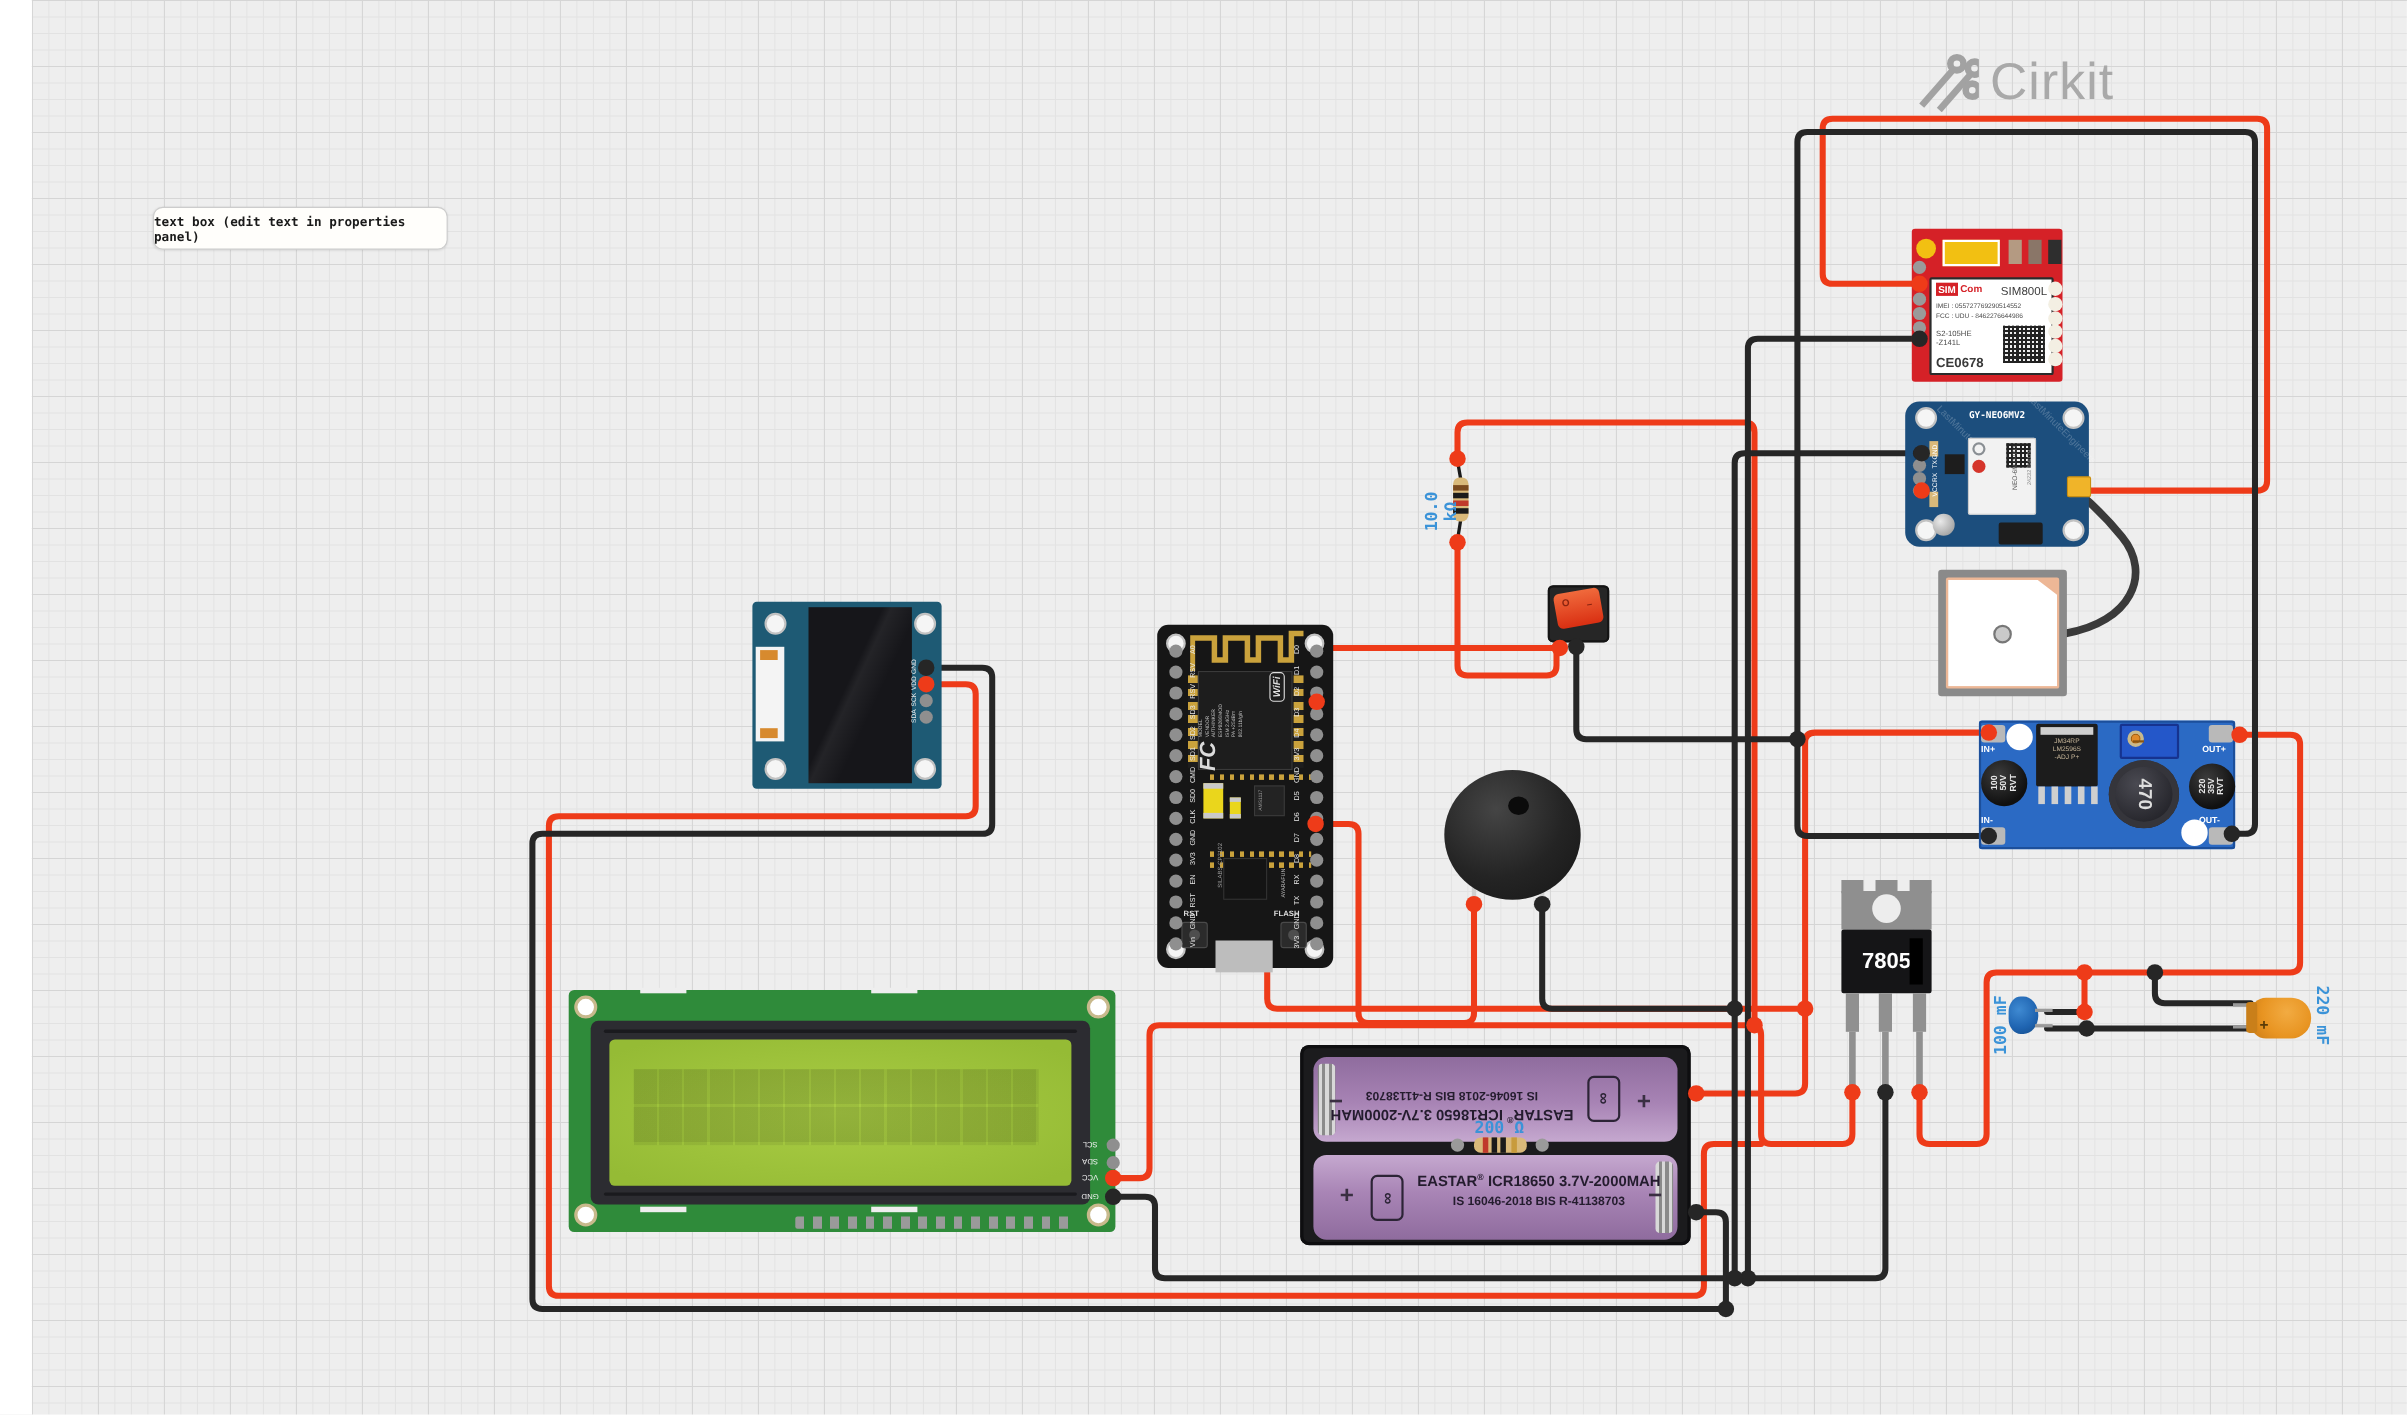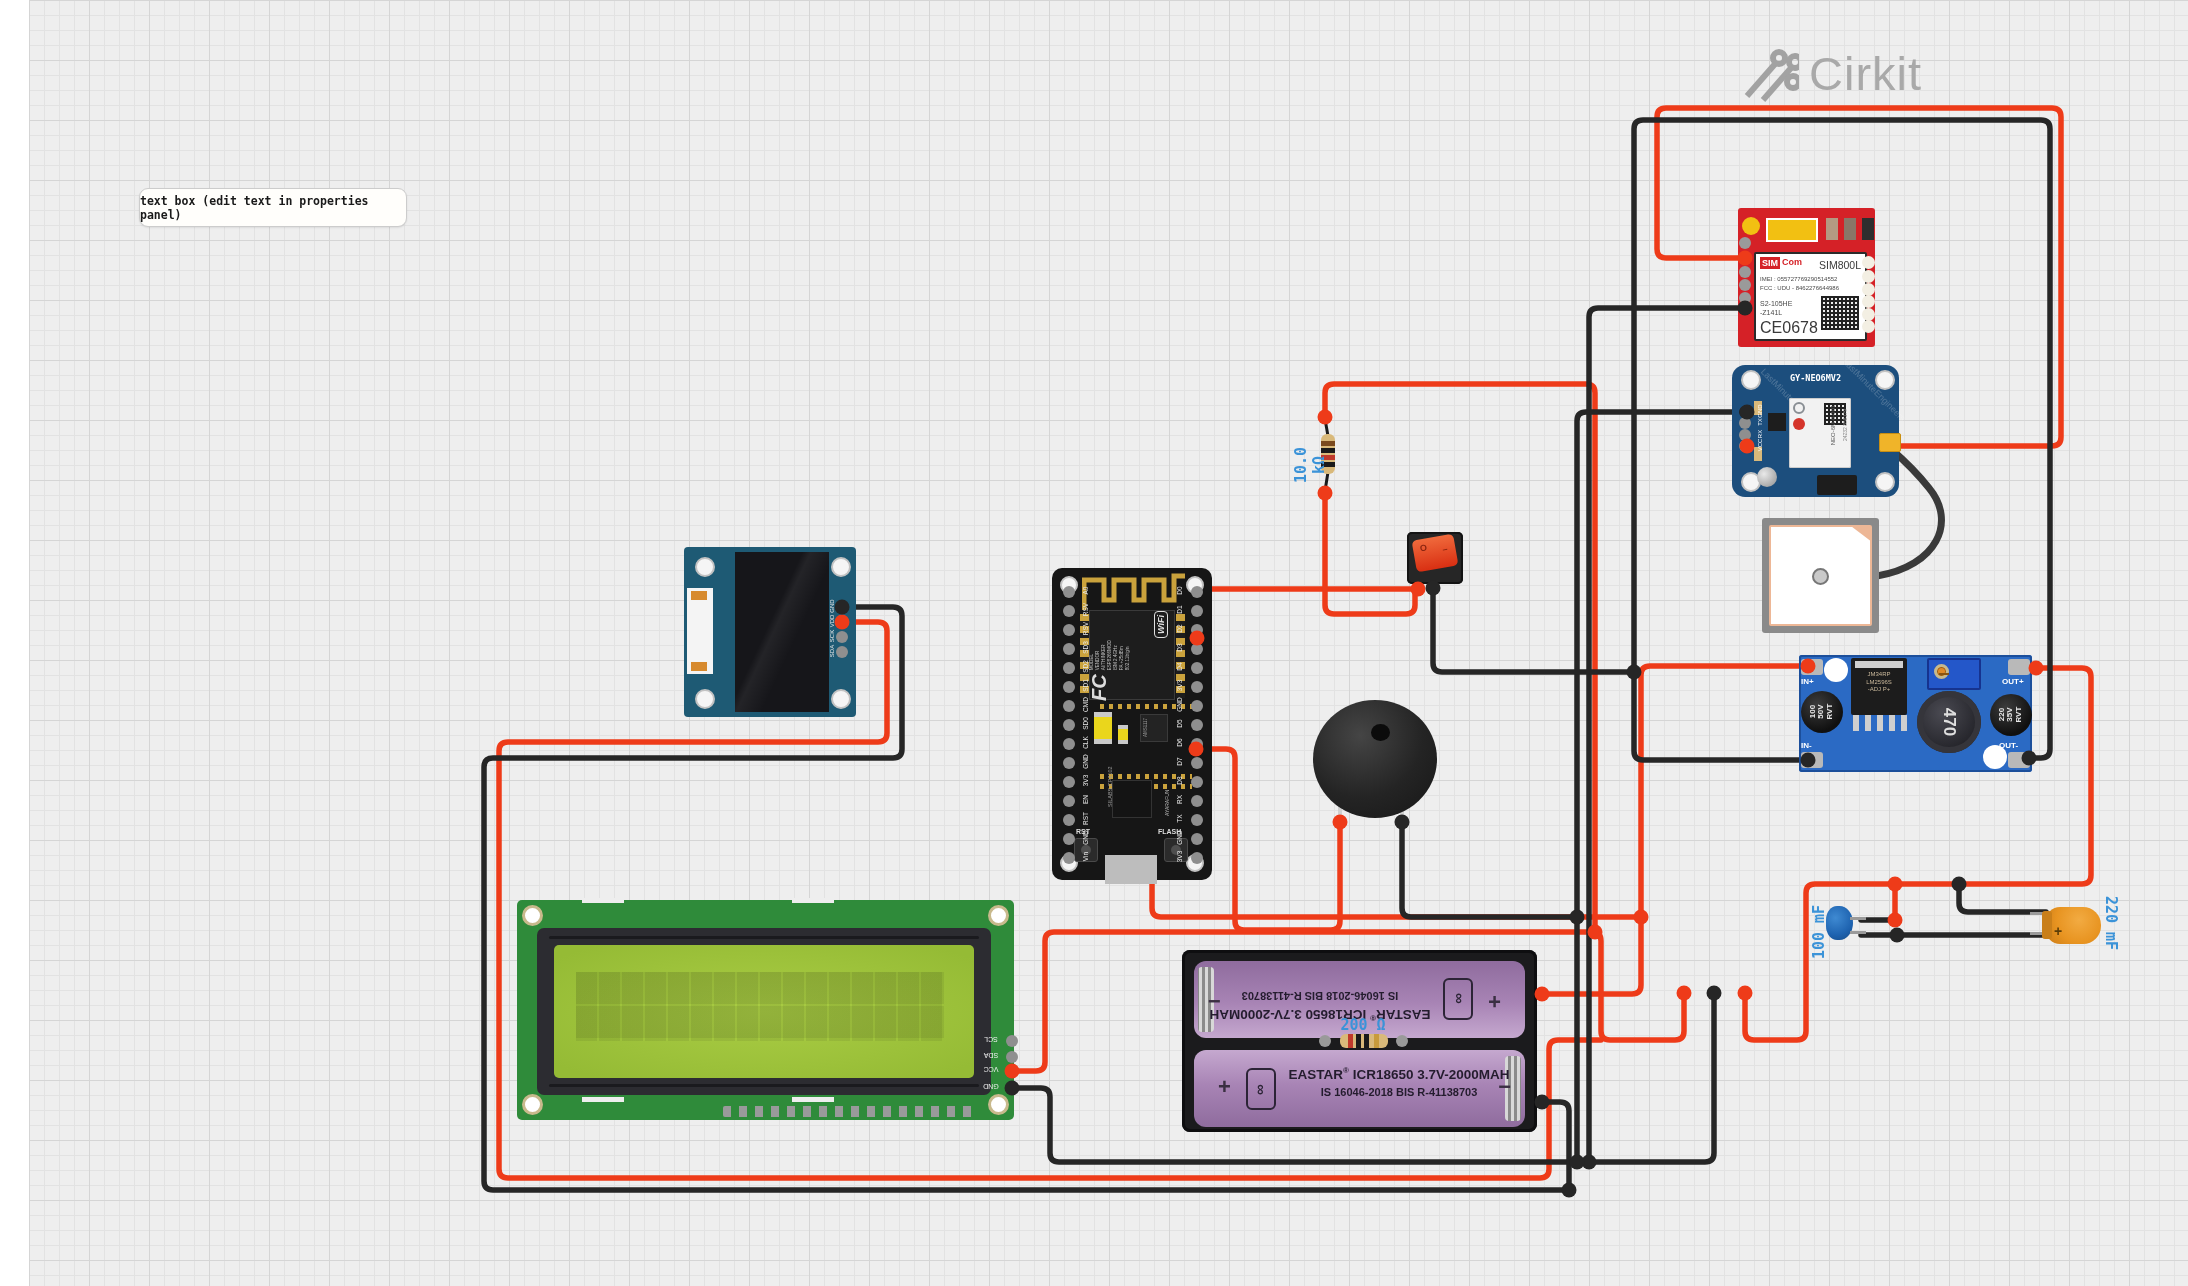--- a/index.html
+++ b/index.html
@@ -37,21 +37,21 @@
     border:2px solid #2b2b2b;border-radius:2px;box-sizing:border-box;overflow:hidden;}
   #sim800l .simbox{position:absolute;left:4px;top:3px;background:#d52127;color:#fff;
     font-weight:bold;font-size:9px;padding:1px 2px;}
   #sim800l .combox{position:absolute;left:26px;top:3px;color:#d52127;font-weight:bold;font-size:9px;}
   #sim800l .name{position:absolute;right:4px;top:5px;font-size:10.5px;color:#3a3a3a;}
   #sim800l .tiny{position:absolute;font-size:6px;color:#4a4a4a;white-space:nowrap;}
   #sim800l .qr{position:absolute;right:6px;top:42px;width:38px;height:34px;
     background:
      repeating-linear-gradient(0deg,#222 0 2px,transparent 2px 4px),
      repeating-linear-gradient(90deg,#222 0 2px,#eee 2px 4px);}
-  #sim800l .ce{position:absolute;left:4px;bottom:2px;font-size:16px;color:#3a3a3a;}
+  #sim800l .ce{position:absolute;left:4px;bottom:2px;font-size:12px;color:#3a3a3a;font-weight:bold;}
   .spin{position:absolute;width:12px;height:12px;border-radius:50%;background:#9a9a9a;}
   .spinw{position:absolute;width:13px;height:13px;border-radius:50%;background:#f3efe3;}
   
   #gps{left:1703px;top:365px;width:167px;height:132px;background:#1c4e7d;border-radius:13px;}
   #gps .title{position:absolute;top:8px;width:100%;text-align:center;color:#fff;
     font-family:"DejaVu Sans Mono",monospace;font-size:8.5px;font-weight:bold;}
   .hole{position:absolute;width:20px;height:20px;border-radius:50%;background:#f5f5f5;
     border:2px solid #c2c2c2;box-sizing:border-box;}
   #gps .chip{position:absolute;left:57px;top:33px;width:62px;height:70px;background:#f2f2f2;
     border-radius:2px;box-shadow:0 0 0 1px #ccc inset;}
@@ -564,20 +564,36 @@
   <div class="bluelab" style="left:1304px;top:1016px;width:60px;">200 Ω</div>
 
   <div class="abs" id="r10k">
     <i style="top:7px;background:#7a4a1e;"></i>
     <i style="top:14px;background:#1a1a1a;"></i>
     <i style="top:21px;background:#c0392b;"></i>
     <i style="top:28px;background:#1a1a1a;"></i>
   </div>
   <div class="bluelab rotccw" style="left:1251px;top:447px;width:60px;">10.0 kΩ</div>
 
+  <div class="comp" id="v7805">
+    <div class="tabbase"></div>
+    <div class="tabt" style="left:0;"></div>
+    <div class="tabt" style="left:31px;"></div>
+    <div class="tabt" style="left:62px;"></div>
+    <div class="hole7"></div>
+    <div class="body">
+        <span>7805</span>
+      </div>
+    <div class="leg" style="left:4px;top:103px;width:12px;height:35px;"></div>
+    <div class="leg" style="left:7px;top:138px;width:6px;height:52px;"></div>
+    <div class="leg" style="left:34px;top:103px;width:12px;height:35px;"></div>
+    <div class="leg" style="left:37px;top:138px;width:6px;height:52px;"></div>
+    <div class="leg" style="left:65px;top:103px;width:12px;height:35px;"></div>
+    <div class="leg" style="left:68px;top:138px;width:6px;height:52px;"></div>
+  </div>
 
   <div class="comp" id="buzzer">
     <div class="leg" style="left:25px;"></div>
     <div class="leg" style="left:87px;"></div>
     <div class="bd"></div>
     <div class="hl"></div>
   </div>
 
   <div class="comp" id="switch">
     <div class="rk">

